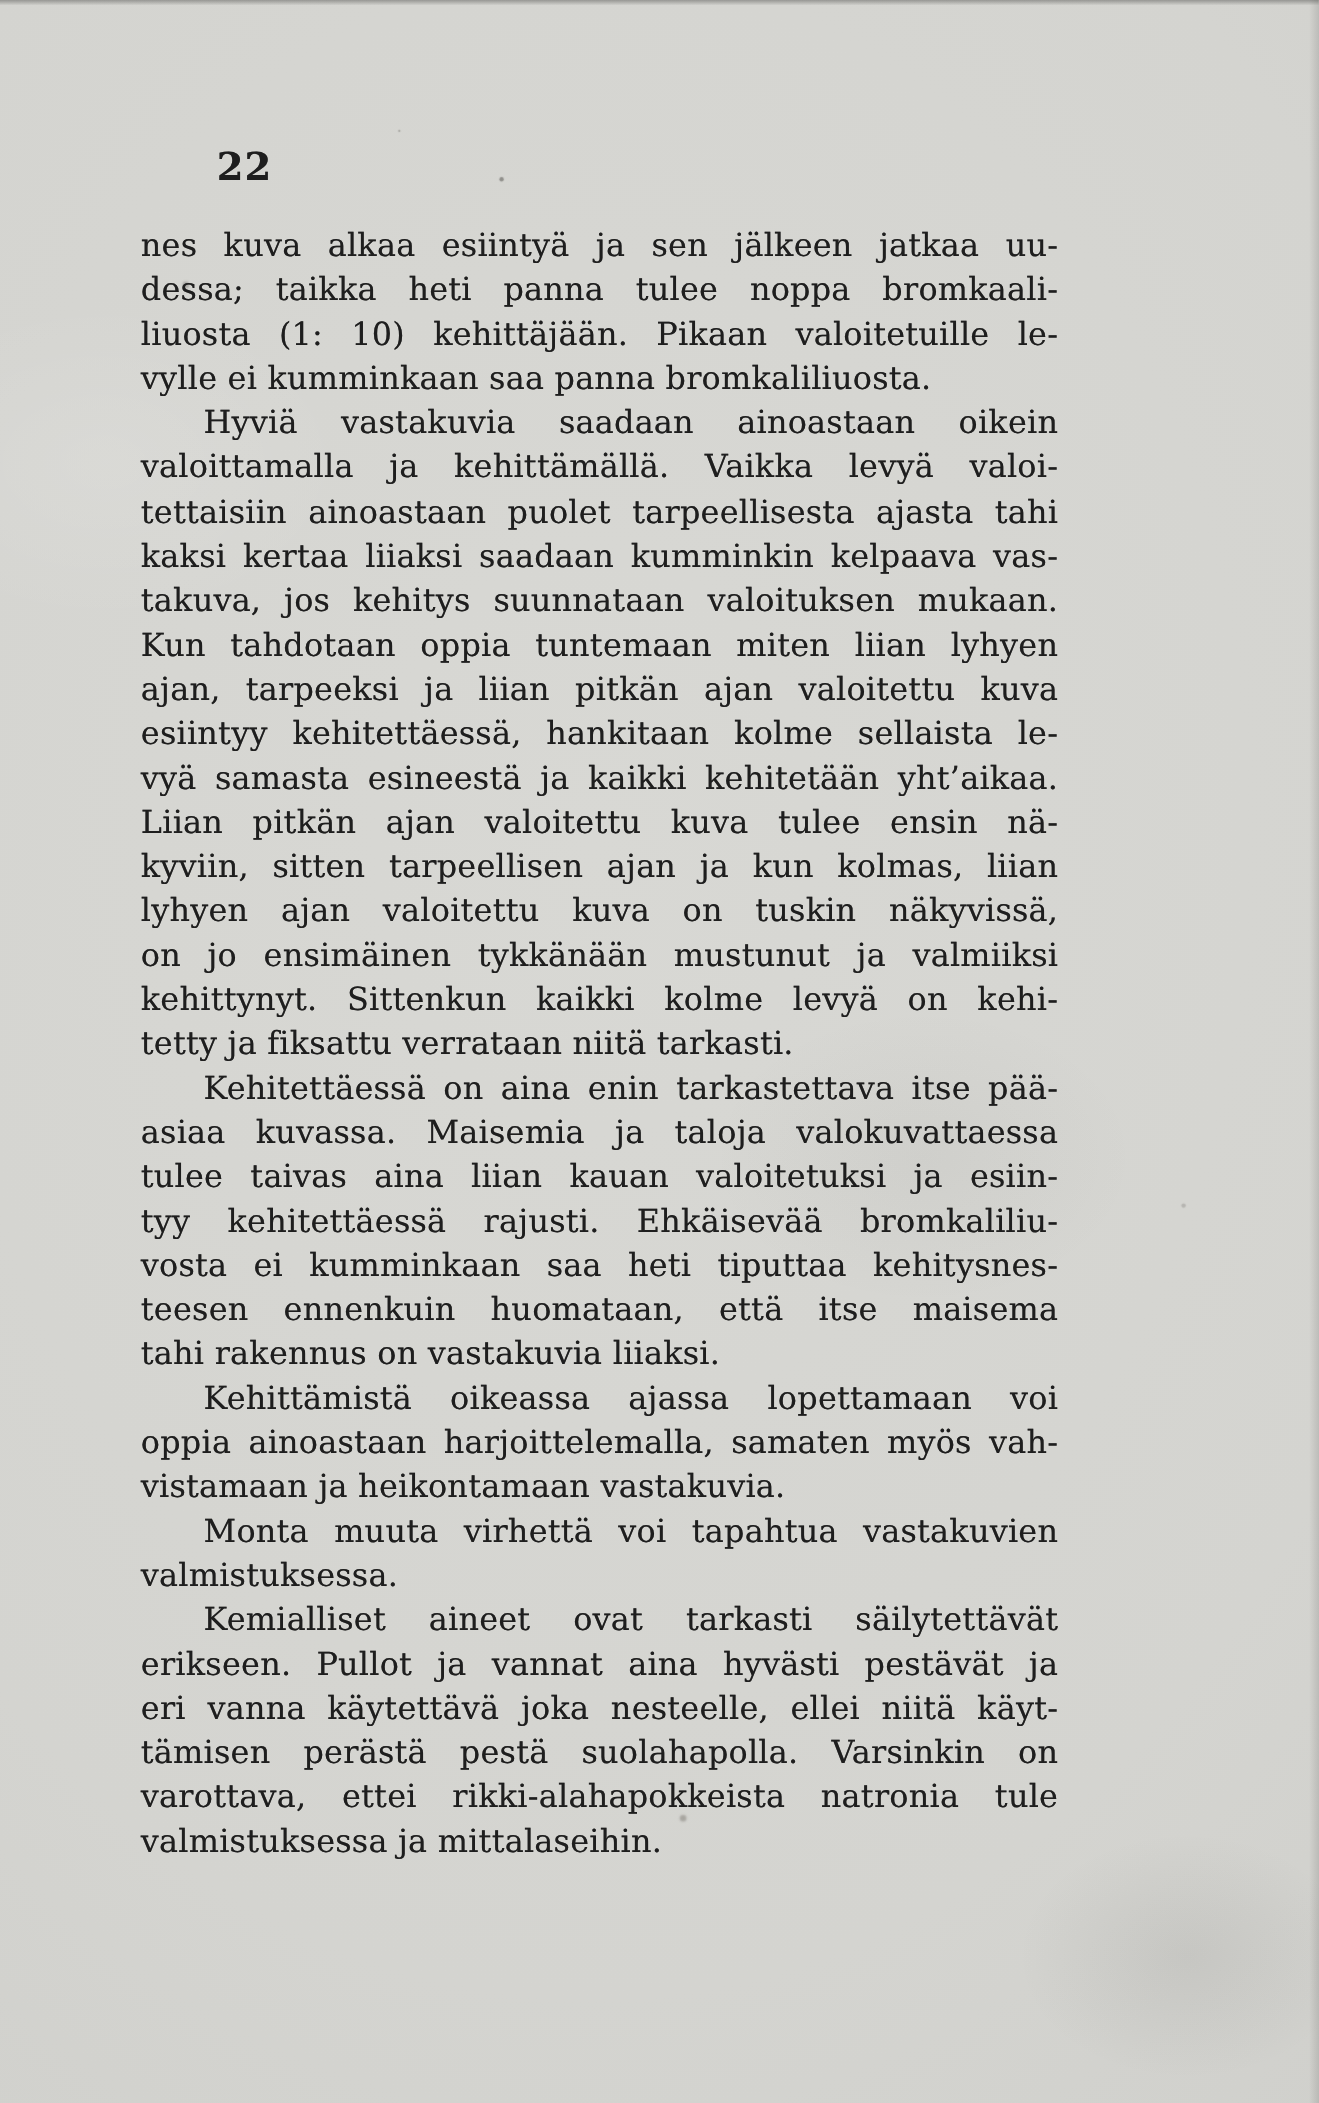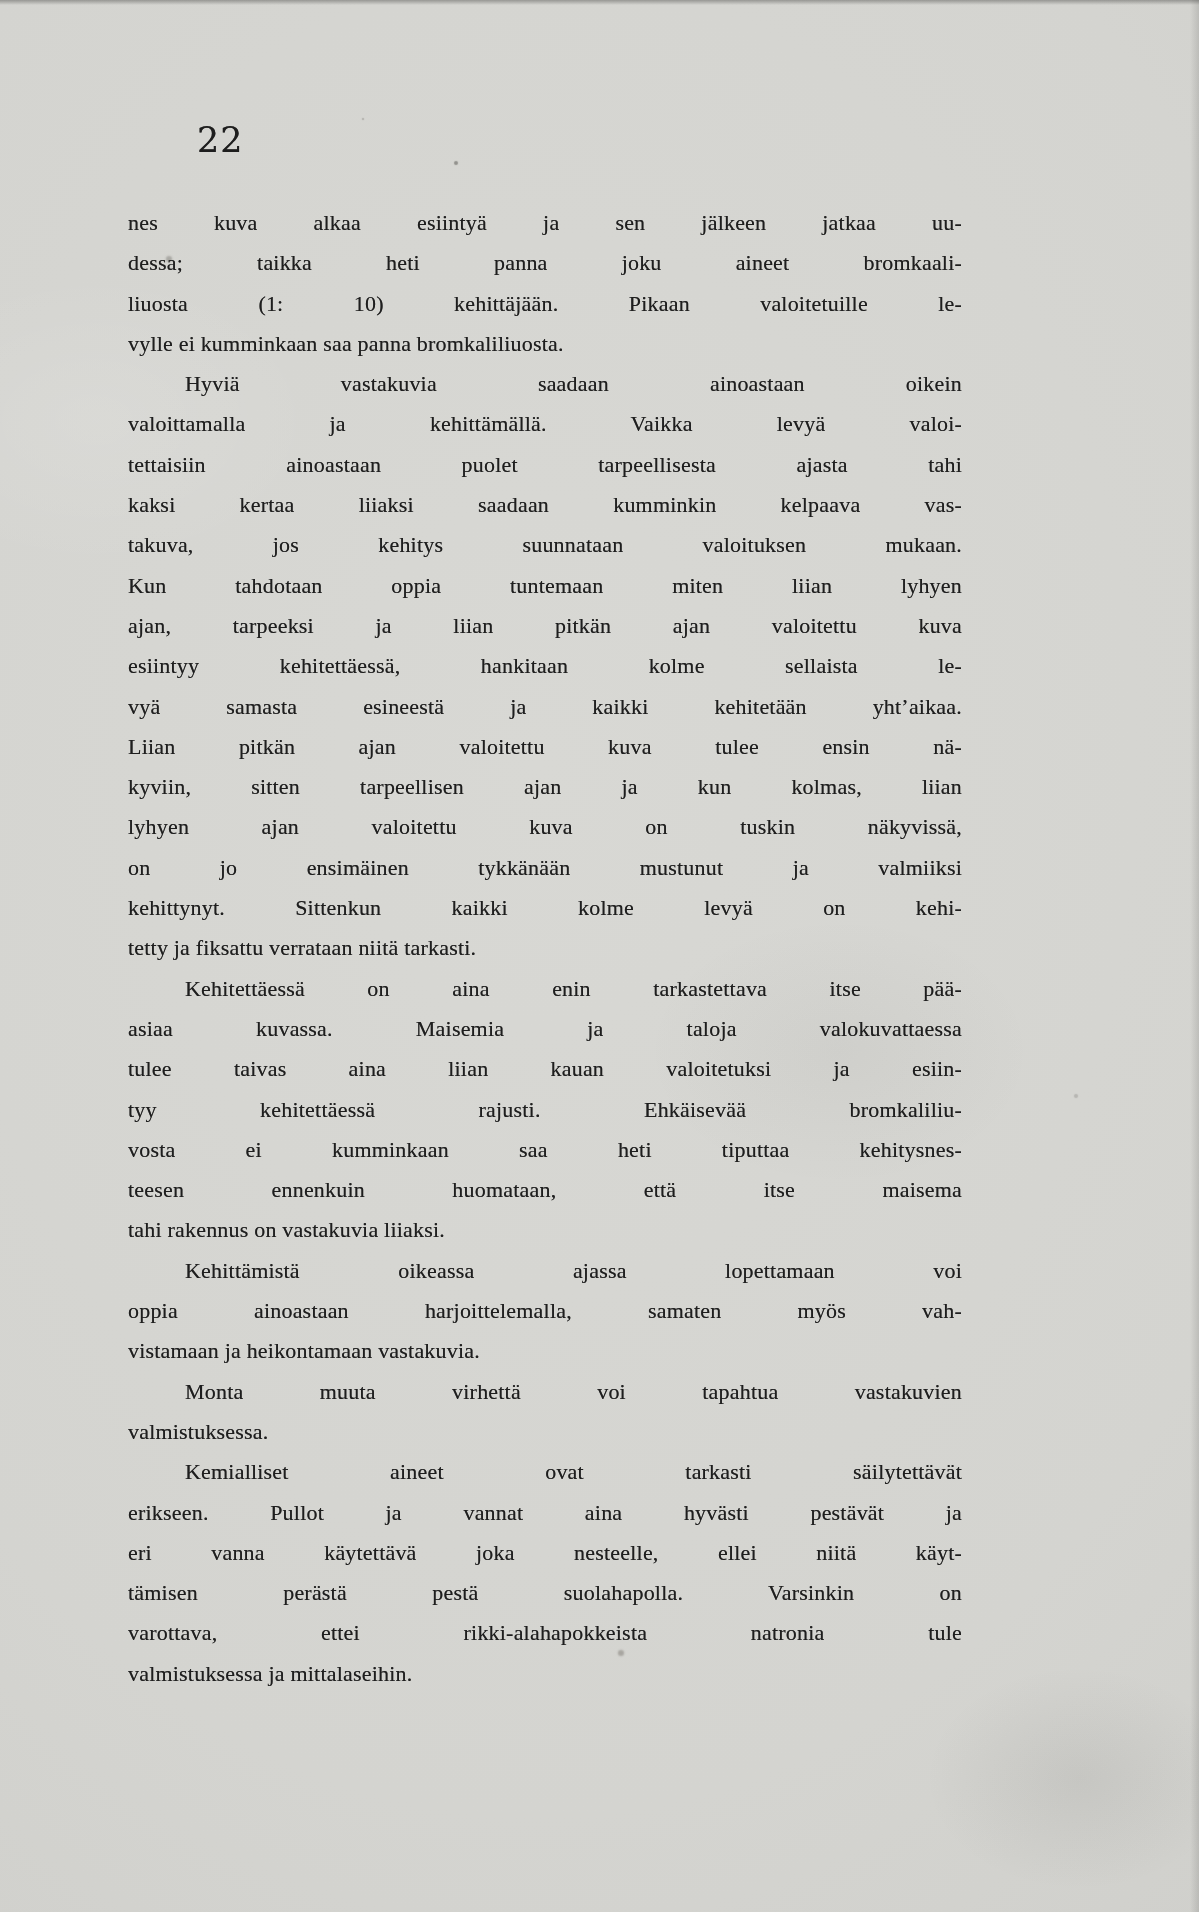--- a/index.html
+++ b/index.html
@@ -48,60 +48,60 @@
       455px 162px 1px 1px rgba(60,58,54,0.45),
       168px 258px 2px 2px rgba(90,86,80,0.35),
       620px 1652px 2px 2px rgba(100,96,88,0.40),
       362px 118px 1px 0px rgba(80,78,72,0.35),
       1075px 1095px 1px 1px rgba(90,88,82,0.25);
     pointer-events: none;
   }
   .page-number {
     position: absolute;
     left: 197px;
-    top: 120px;
+    top: 132px;
     font-size: 35px;
     letter-spacing: 1px;
     text-shadow: 0 0 0.6px rgba(10,10,10,0.55);
+    font-weight: bold;
   }
   .text-block {
     position: absolute;
     left: 128px;
     top: 203px;
     width: 834px;
   }
   .line {
     height: 40.3px;
     line-height: 40.3px;
-    font-size: 22px;
+    font-size: 29px;
     letter-spacing: 0.2px;
     white-space: normal;
     text-align: justify;
     text-align-last: justify;
     text-shadow: 0 0 0.6px rgba(10,10,10,0.55);
-    font-family: Liberation Serif, serif;
   }
   .line.last {
     text-align-last: left;
   }
   .line.indent {
     padding-left: 57px;
   }
 </style>
 </head>
 <body>
 
 <div class="page">
   <div class="edge-top"></div>
   <div class="edge-right"></div>
   <div class="specks"></div>
   <div class="page-number">22</div>
   <div class="text-block">
       <div class="line">nes kuva alkaa esiintyä ja sen jälkeen jatkaa uu-</div>
-      <div class="line">dessa; taikka heti panna joku aineet bromkaali-</div>
+      <div class="line">dessa; taikka heti panna tulee noppa bromkaali-</div>
       <div class="line">liuosta (1: 10) kehittäjään. Pikaan valoitetuille le-</div>
       <div class="line last">vylle ei kumminkaan saa panna bromkaliliuosta.</div>
       <div class="line indent">Hyviä vastakuvia saadaan ainoastaan oikein</div>
       <div class="line">valoittamalla ja kehittämällä. Vaikka levyä valoi-</div>
       <div class="line">tettaisiin ainoastaan puolet tarpeellisesta ajasta tahi</div>
       <div class="line">kaksi kertaa liiaksi saadaan kumminkin kelpaava vas-</div>
       <div class="line">takuva, jos kehitys suunnataan valoituksen mukaan.</div>
       <div class="line">Kun tahdotaan oppia tuntemaan miten liian lyhyen</div>
       <div class="line">ajan, tarpeeksi ja liian pitkän ajan valoitettu kuva</div>
       <div class="line">esiintyy kehitettäessä, hankitaan kolme sellaista le-</div>

